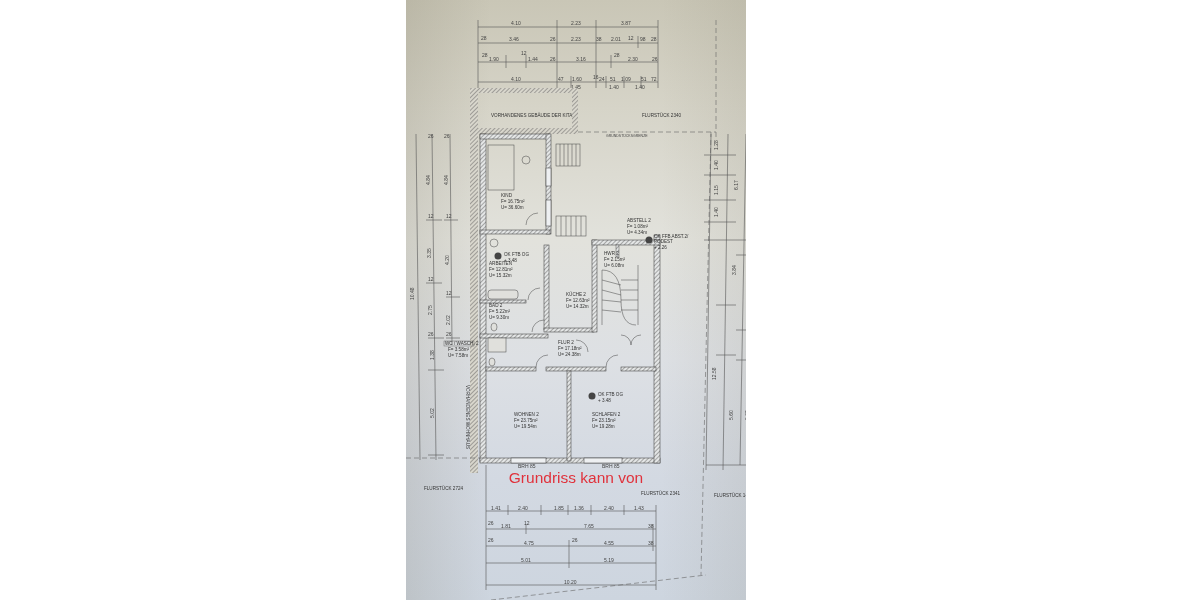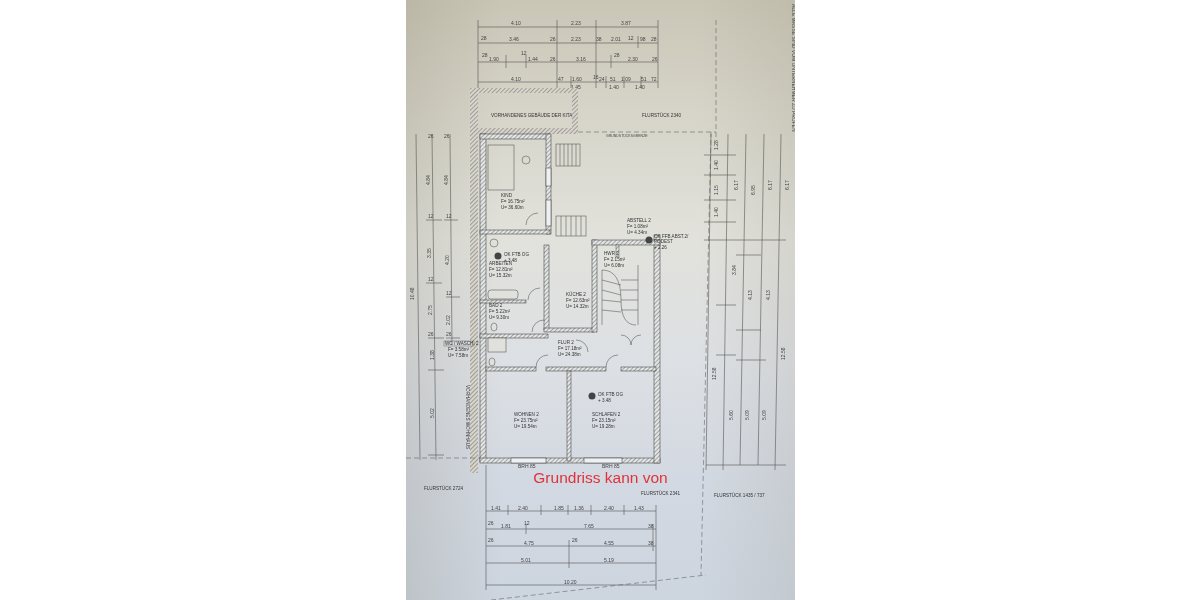--- a/index.html
+++ b/index.html
@@ -1,17 +1,17 @@
 <!DOCTYPE html>
 <html><head>
 <meta charset="utf-8">
 <style>
   html,body{margin:0;padding:0;background:#ffffff;}
   body{width:1200px;height:600px;position:relative;overflow:hidden;font-family:"Liberation Sans",sans-serif;}
-  .photo{position:absolute;left:406px;top:0;width:389px;height:600px;overflow:hidden;
+  .photo{position:absolute;left:406px;top:0;width:340px;height:600px;overflow:hidden;
     background:linear-gradient(180deg,#c9c6b6 0%,#d6d4c8 18%,#e2e2dc 40%,#dde0e4 60%,#d3d9e2 80%,#cdd5df 100%);}
   .photo::before{content:"";position:absolute;left:0;top:0;width:100%;height:100%;
     background:linear-gradient(90deg,rgba(120,115,95,0.18) 0%,rgba(255,255,255,0) 25%,rgba(255,255,255,0) 75%,rgba(120,115,95,0.12) 100%);}
   svg.plan{position:absolute;left:0;top:0;}
   .dim{font-family:"Liberation Sans",sans-serif;font-size:5px;fill:#444;}
   .lbl{font-family:"Liberation Sans",sans-serif;font-size:4.6px;fill:#333;}
   .disclaimer{position:absolute;left:0;top:468px;width:100%;text-align:center;color:#e0323c;
     font-family:"Liberation Sans",sans-serif;font-size:15.5px;line-height:20px;}
   .disclaimer div{white-space:nowrap;}
 </style>

